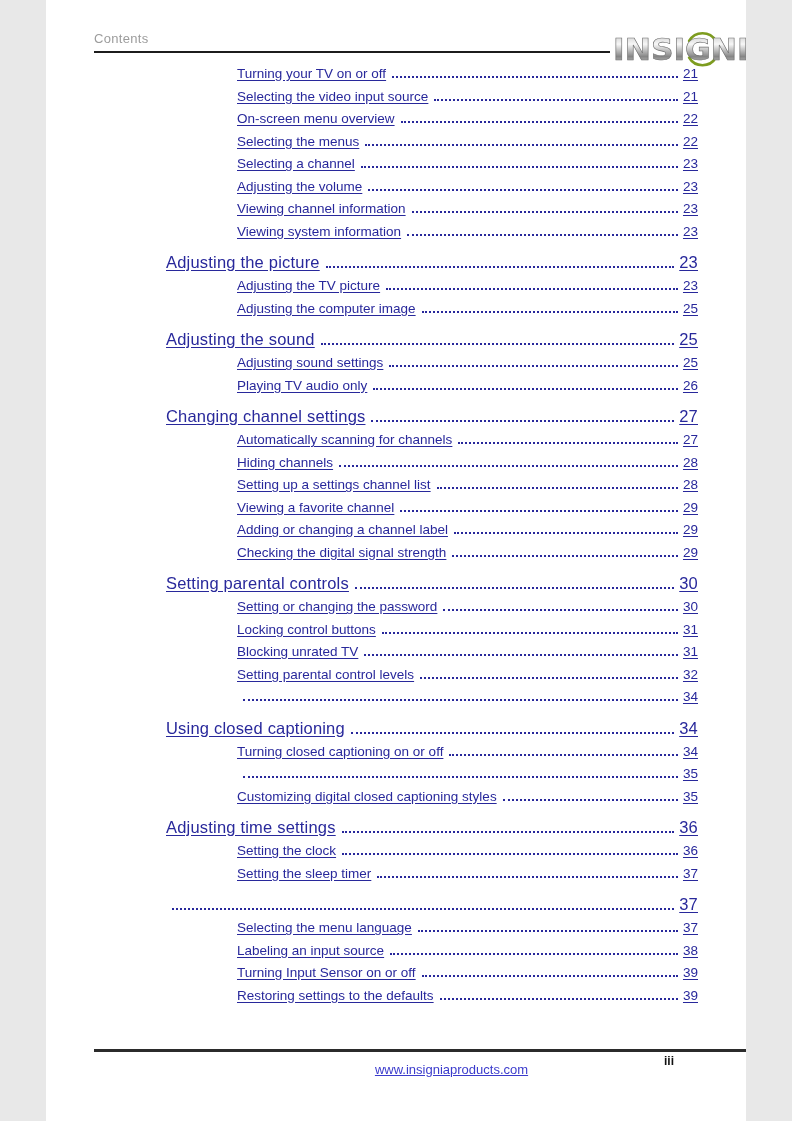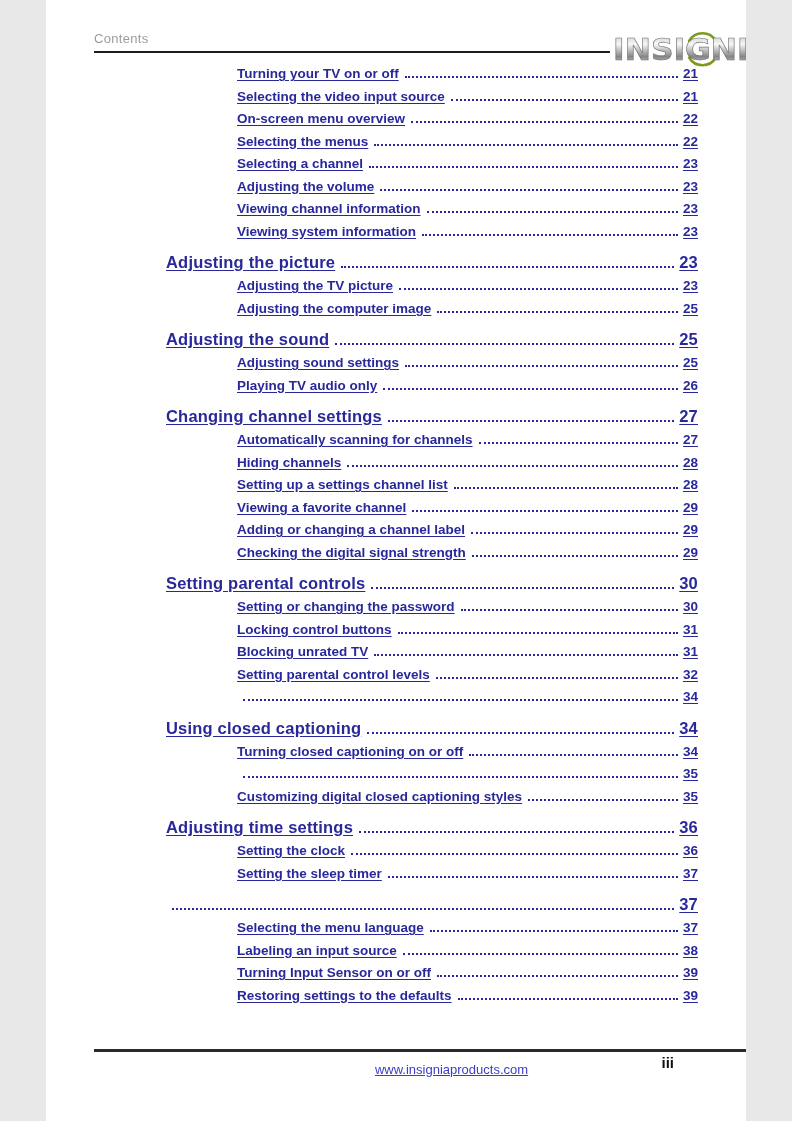--- a/index.html
+++ b/index.html
@@ -9,28 +9,28 @@
   }
   
   .header-label{position:absolute;left:48px;top:31px;font-size:13px;letter-spacing:.3px;color:var(--gray,#9c9c9c);}
   .header-rule{position:absolute;left:48px;top:51px;width:516px;height:2px;background:#1c1c1c;}
   .logo{position:absolute;left:561px;top:26px;width:172px;height:48px;}
   
   .toc{position:absolute;left:120px;top:63px;width:532px;}
   .toc-row{display:flex;align-items:baseline;color:var(--link-blue,#28289b);cursor:pointer;}
   .toc-row .label,.toc-row .pagenum{text-decoration:underline;text-underline-offset:2px;white-space:nowrap;}
   .toc-row .leader{flex:1 1 auto;min-width:12px;height:4px;border-bottom:2px dotted var(--link-blue,#28289b);margin:0 5px 2px 6px;}
-  .toc-row.sub{margin-left:71px;font-size:13.5px;line-height:22.5px;font-weight:700;}
-  .toc-row.main{font-size:16.5px;line-height:24px;font-weight:700;letter-spacing:.2px;margin-top:7px;margin-bottom:1px;}
+  .toc-row.sub{margin-left:71px;font-size:13.5px;line-height:22.5px;font-weight:400;}
+  .toc-row.main{font-size:16.5px;line-height:24px;font-weight:400;letter-spacing:.2px;margin-top:7px;margin-bottom:1px;}
   .toc-row.main .leader{margin-bottom:3px;}
   
   .footer-rule{position:absolute;left:48px;top:1049px;width:696px;height:2.5px;background:#2b2b2b;}
   .footer-link-wrap{position:absolute;left:48px;top:1060px;width:670px;text-align:center;}
   .footer-link{font-size:13px;color:var(--footer-blue,#3b3bcc);text-decoration:underline;cursor:pointer;margin-left:45px;}
-  .folio{position:absolute;right:72px;top:1054px;font-size:15px;font-weight:bold;color:#111;}
+  .folio{position:absolute;right:72px;top:1054px;font-size:12px;font-weight:bold;color:#111;}
 </style>
 </head>
 <body>
 
 <div class="page">
 
   <div class="header-label">Contents</div>
   <div class="header-rule"></div>
 
   <svg class="logo" viewBox="0 0 172 48" aria-hidden="true">

